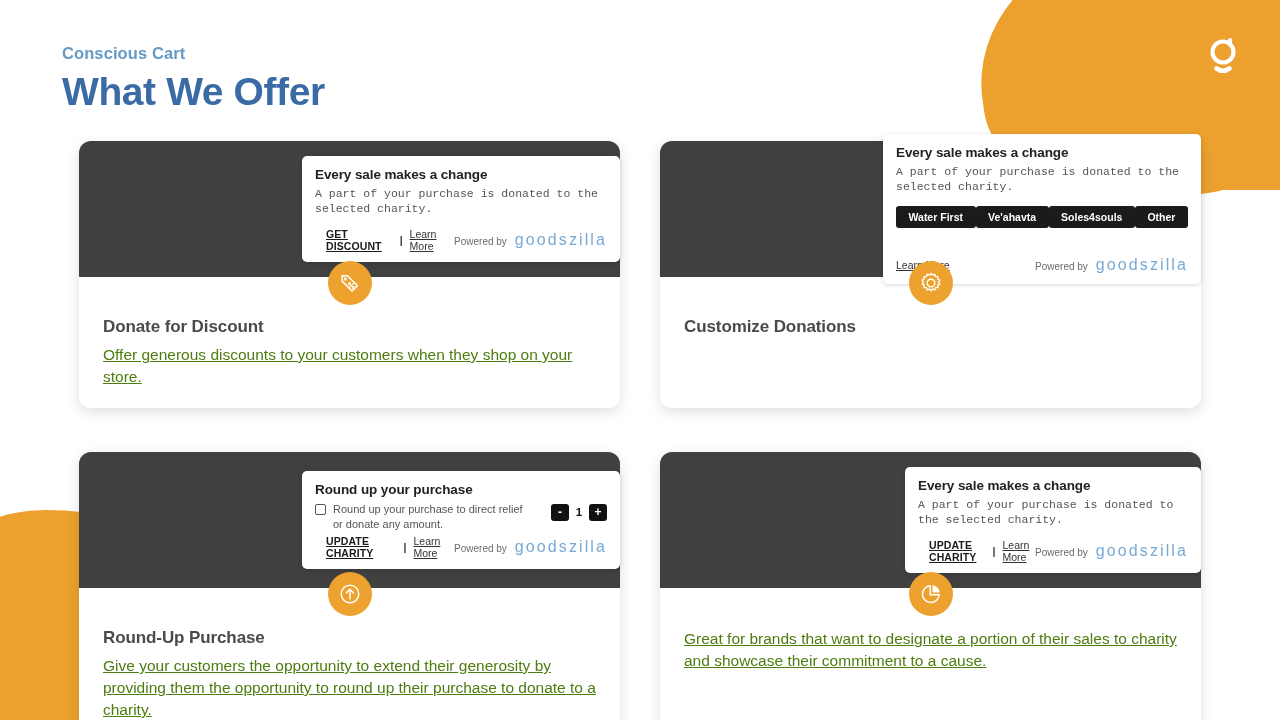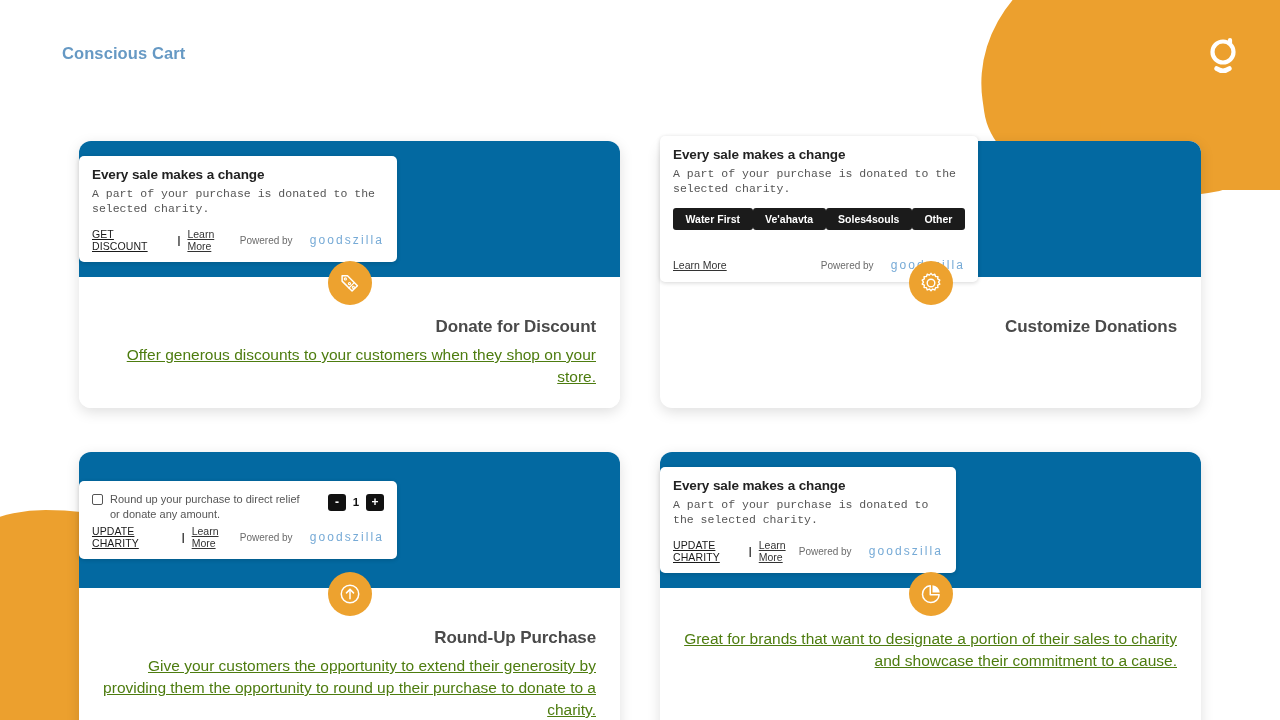--- a/index.html
+++ b/index.html
@@ -107,34 +107,34 @@
   }
 
   .card {
     background: #ffffff;
     border-radius: 12px;
     box-shadow: 0 4px 14px rgba(0,0,0,0.13);
     overflow: visible;
     position: relative;
   }
   .card-head {
-    background: #0369a1;
+    background: #404040;
     border-radius: 12px 12px 0 0;
     height: 136px;
     display: flex;
     align-items: center;
-    justify-content: flex-start;
+    justify-content: flex-end;
     position: relative;
   }
 
   .card-body {
     background: #ffffff;
     border-radius: 0 0 12px 12px;
     padding: 40px 24px 20px;
-    text-align: right;
+    text-align: left;
   }
   .card-title {
     font-size: 17px;
     font-weight: bold;
     color: #4a4a4a;
     margin-bottom: 7px;
     letter-spacing: -0.1px;
   }
   .card-desc {
     font-size: 15.5px;
@@ -189,40 +189,41 @@
     align-items: center;
     justify-content: space-between;
   }
   .w-links {
     display: flex;
     align-items: center;
     gap: 7px;
     font-size: 10.5px;
   }
   .w-cta {
-    font-weight: normal;
+    font-weight: bold;
     color: #1a1a1a;
     text-decoration: underline;
     letter-spacing: 0.1px;
+    margin-left: 11px;
   }
   .w-sep { color: #333; font-weight: bold; }
   .w-learn {
     color: #333;
     text-decoration: underline;
   }
   .w-powered {
     font-size: 10px;
     color: #6b6b6b;
     white-space: nowrap;
   }
   .w-brand {
     color: #76aad6;
     letter-spacing: 2.1px;
-    font-size: 12px;
-    margin-left: 17px;
+    font-size: 16px;
+    margin-left: 8px;
   }
 
   
   .chips {
     display: flex;
     margin-bottom: 28px;
   }
   .chip {
     background: #1b1b1b;
     color: #ffffff;
@@ -298,20 +299,21 @@
 <div class="logo">
   <svg viewBox="0 0 56 56" width="56" height="56" aria-hidden="true">
     <path d="M34 14 L34 16.5" stroke="#ffffff" stroke-width="4.2" stroke-linecap="round" fill="none"></path>
     <circle cx="27" cy="26" r="10.5" stroke="#ffffff" stroke-width="4.2" fill="none"></circle>
     <path d="M20.5 42.5 Q27 47 33.5 42.5" stroke="#ffffff" stroke-width="4.6" stroke-linecap="round" fill="none"></path>
   </svg>
 </div>
 
 <div class="header">
   <div class="eyebrow">Conscious Cart</div>
+  <div class="page-title">What We Offer</div>
 </div>
 
 <div class="grid">
 
   <div class="card">
     <div class="card-head">
       <div class="widget">
         <div class="w-title">Every sale makes a change</div>
         <div class="w-sub">A part of your purchase is donated to the selected charity.</div>
         <div class="w-foot">
@@ -369,20 +371,21 @@
       </div>
     </div>
     <div class="card-body">
       <div class="card-title">Customize Donations</div>
     </div>
   </div>
 
   <div class="card">
     <div class="card-head">
       <div class="widget">
+        <div class="w-title">Round up your purchase</div>
         <div class="roundup-row">
           <label class="roundup-check">
             <span class="checkbox"></span>
             <span>Round up your purchase to direct relief or donate any amount.</span>
           </label>
           <div class="stepper">
             <span class="step-btn">-</span>
             <span class="step-val">1</span>
             <span class="step-btn">+</span>
           </div>

